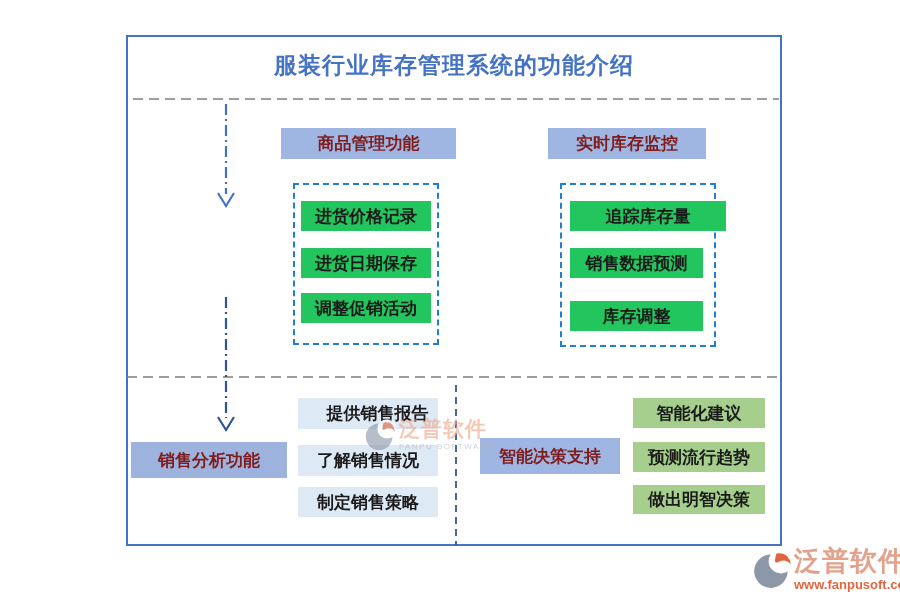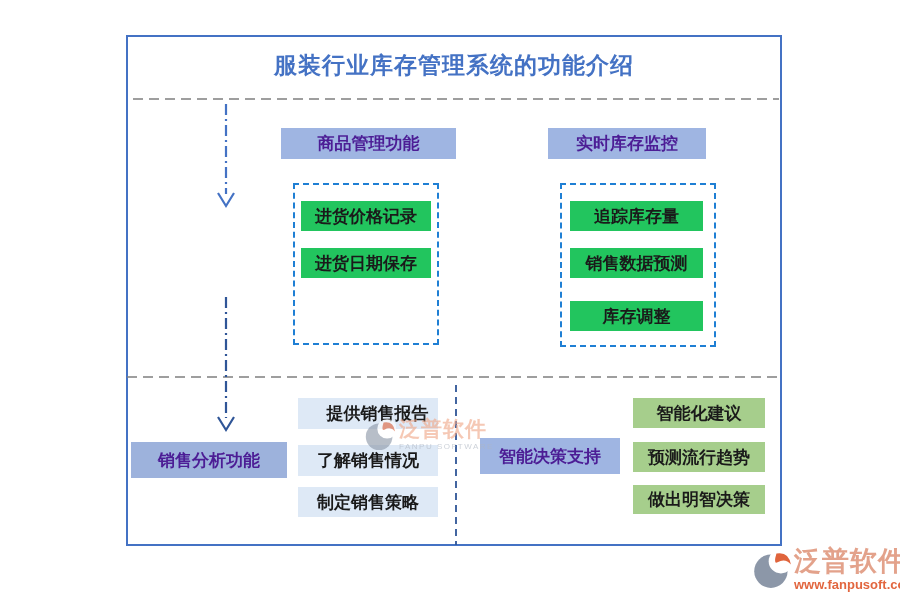--- a/index.html
+++ b/index.html
@@ -13,21 +13,21 @@
     border:2px solid #4472C4;background:transparent;box-sizing:border-box;
   }
   .title{
     position:absolute;left:118px;top:50px;width:656px;margin:0;
     text-align:center;font-size:23px;font-weight:bold;color:#4472C4;
     letter-spacing:1px;
   }
   .overlay{position:absolute;left:0;top:0;width:900px;height:600px;pointer-events:none;}
   .box-header{
     position:absolute;display:flex;align-items:center;justify-content:center;
-    background:#9FB5E2;color:#4c1d95;font-weight:bold;font-size:17px;
+    background:#9FB5E2;color:#7f1d1d;font-weight:bold;font-size:17px;
     box-sizing:border-box;z-index:2;
   }
   .chip{
     position:absolute;display:flex;align-items:center;justify-content:center;
     color:#1a1a1a;font-weight:bold;font-size:17px;box-sizing:border-box;z-index:2;
   }
   .chip.yellow{background:#22c55e;}
   .chip.green{background:#A6CE8C;}
   .chip.lightblue{background:#DEE9F6;}
   .group-dashed{
@@ -84,24 +84,25 @@
     <g>
       <line x1="218" y1="297" x2="218" y2="418" stroke="#2F5597" stroke-width="2.2" stroke-dasharray="11 4 2 4"></line>
       <polyline points="210,417 218,430 226,417" fill="none" stroke="#2F5597" stroke-width="2.2"></polyline>
     </g>
   </svg>
 
   <div class="box-header" style="left:273px;top:128px;width:175px;height:31px;">商品管理功能</div>
   <div class="group-dashed" style="left:285px;top:183px;width:146px;height:162px;"></div>
   <div class="chip yellow" style="left:293px;top:201px;width:130px;height:30px;">进货价格记录</div>
   <div class="chip yellow" style="left:293px;top:248px;width:130px;height:30px;">进货日期保存</div>
+  <div class="chip yellow" style="left:293px;top:293px;width:130px;height:30px;">调整促销活动</div>
 
   <div class="box-header" style="left:540px;top:128px;width:158px;height:31px;">实时库存监控</div>
   <div class="group-dashed" style="left:552px;top:183px;width:156px;height:164px;"></div>
-  <div class="chip yellow" style="left:562px;top:201px;width:133px;height:30px;">追踪库存量</div>
+  <div class="chip yellow" style="left:562px;top:201px;width:156px;height:30px;">追踪库存量</div>
   <div class="chip yellow" style="left:562px;top:248px;width:133px;height:30px;">销售数据预测</div>
   <div class="chip yellow" style="left:562px;top:301px;width:133px;height:30px;">库存调整</div>
 
   <div class="box-header" style="left:123px;top:442px;width:156px;height:36px;background:#9DB2DC;">销售分析功能</div>
   <div class="chip lightblue" style="left:290px;top:398px;width:140px;height:31px;padding-left:19px;">提供销售报告</div>
   <div class="chip lightblue" style="left:290px;top:445px;width:140px;height:31px;">了解销售情况</div>
   <div class="chip lightblue" style="left:290px;top:487px;width:140px;height:30px;">制定销售策略</div>
 
   <div class="box-header" style="left:472px;top:438px;width:140px;height:36px;">智能决策支持</div>
   <div class="chip green" style="left:625px;top:398px;width:132px;height:30px;font-family:Liberation Mono, monospace;">智能化建议</div>

